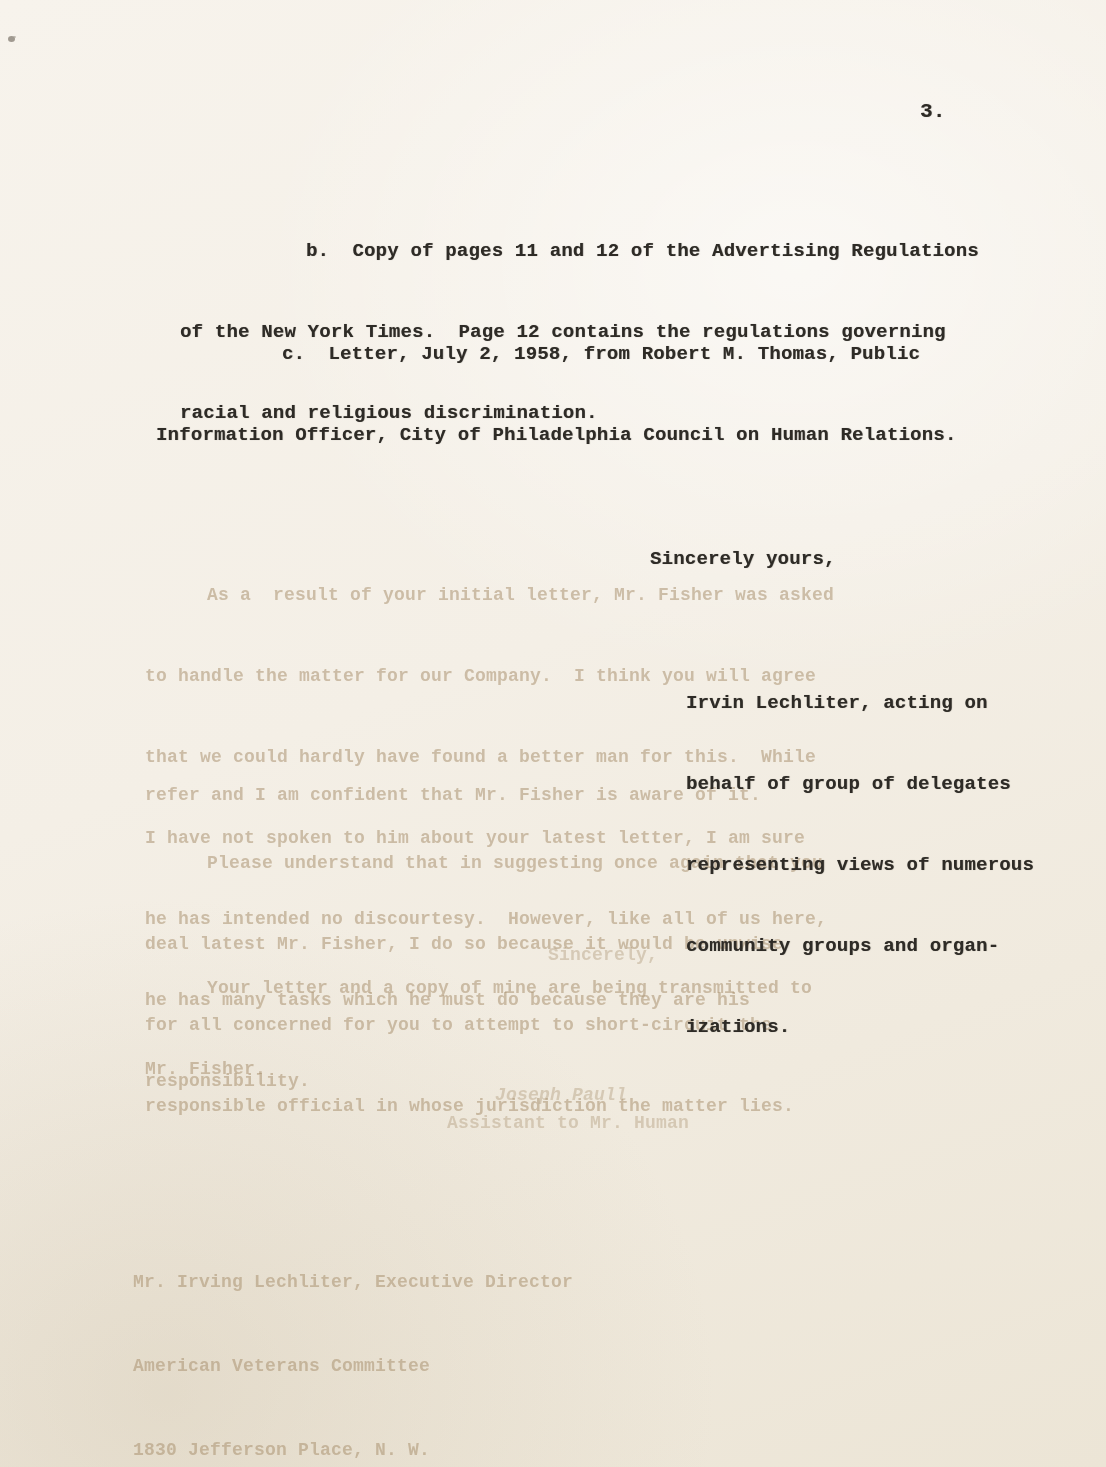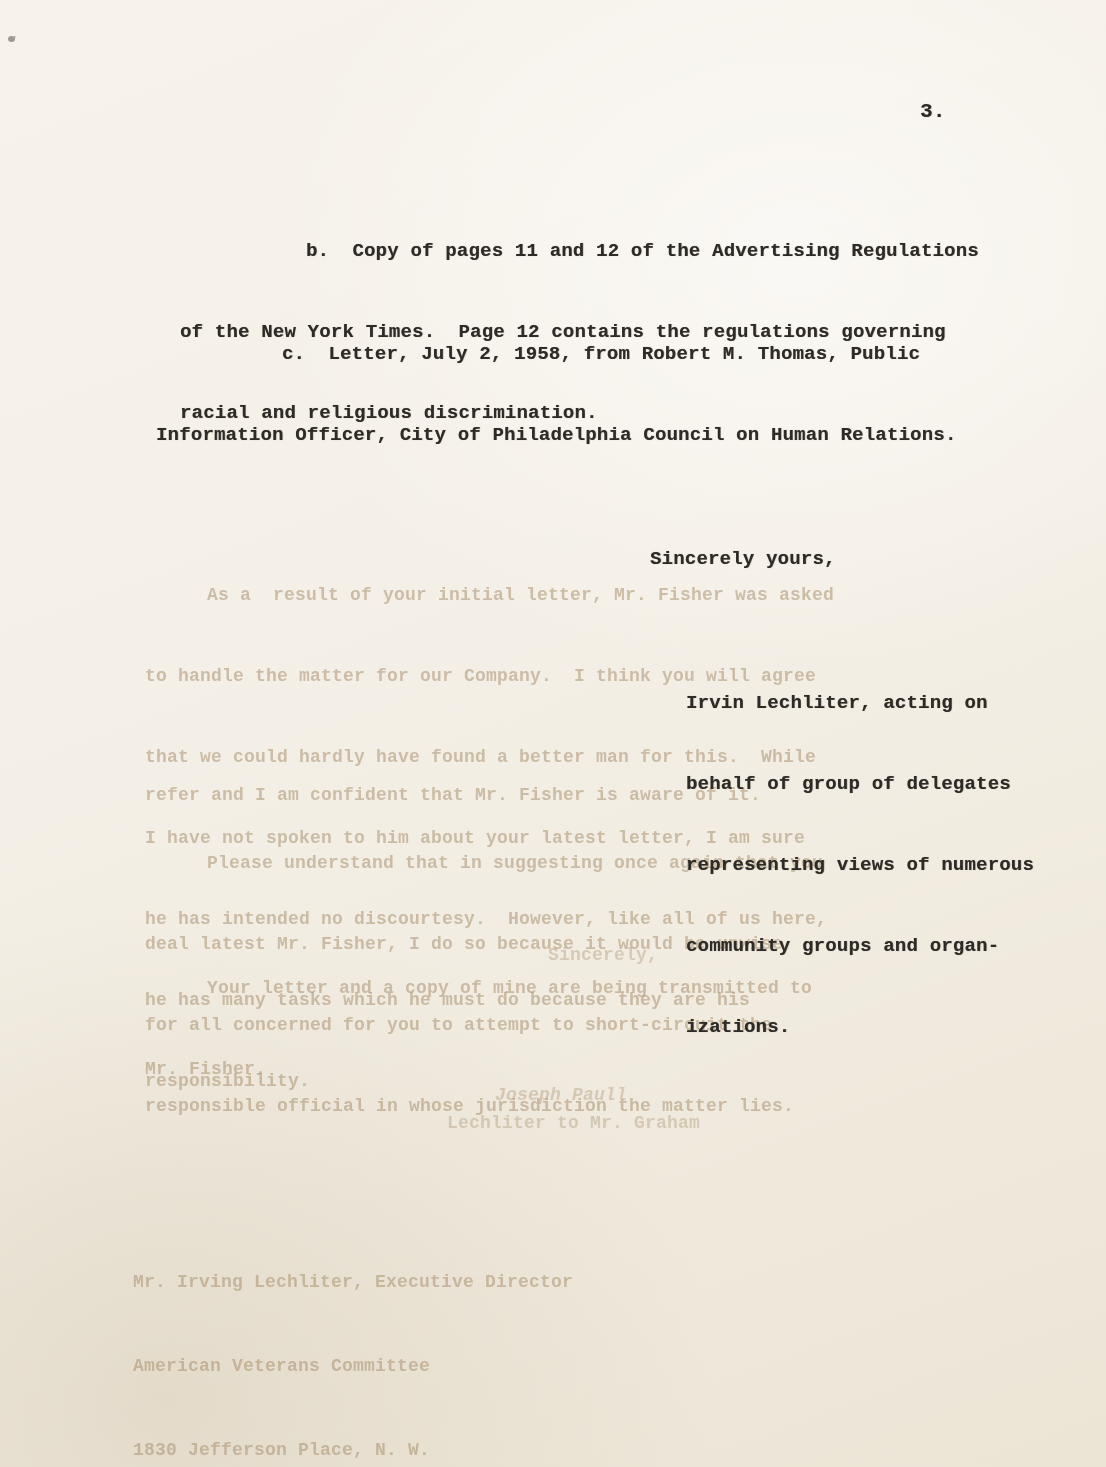--- a/index.html
+++ b/index.html
@@ -82,21 +82,21 @@
   </div>
 
   <div class="ghost para" style="left: 145px; top: 921px;">
     <div class="line tab-indent">Your letter and a copy of mine are being transmitted to</div>
     <div class="line">Mr. Fisher.</div>
   </div>
 
   <div class="ghost dim" style="left: 548px; top: 942px;">Sincerely,</div>
 
   <div class="ghost dim" style="left: 495px; top: 1082px; font-style: italic;">Joseph Paull</div>
-  <div class="ghost dim" style="left: 447px; top: 1110px;">Lechliter to Mr. Graham</div>
+  <div class="ghost dim" style="left: 447px; top: 1110px;">Assistant to Mr. Human</div>
 
   <div class="ghost para" style="left: 133px; top: 1212px; line-height: 28px;">
     <div class="line">Mr. Irving Lechliter, Executive Director</div>
     <div class="line">American Veterans Committee</div>
     <div class="line">1830 Jefferson Place, N. W.</div>
     
   </div>
 
   <div class="typed para" style="left: 150px; top: 184px; margin-left: 30px;">
     <div class="line tab-indent">b.  Copy of pages 11 and 12 of the Advertising Regulations</div>

